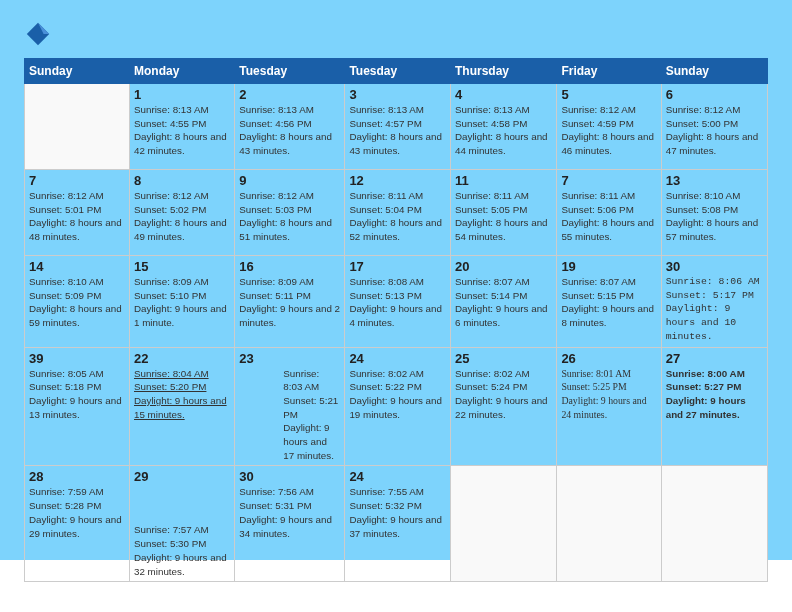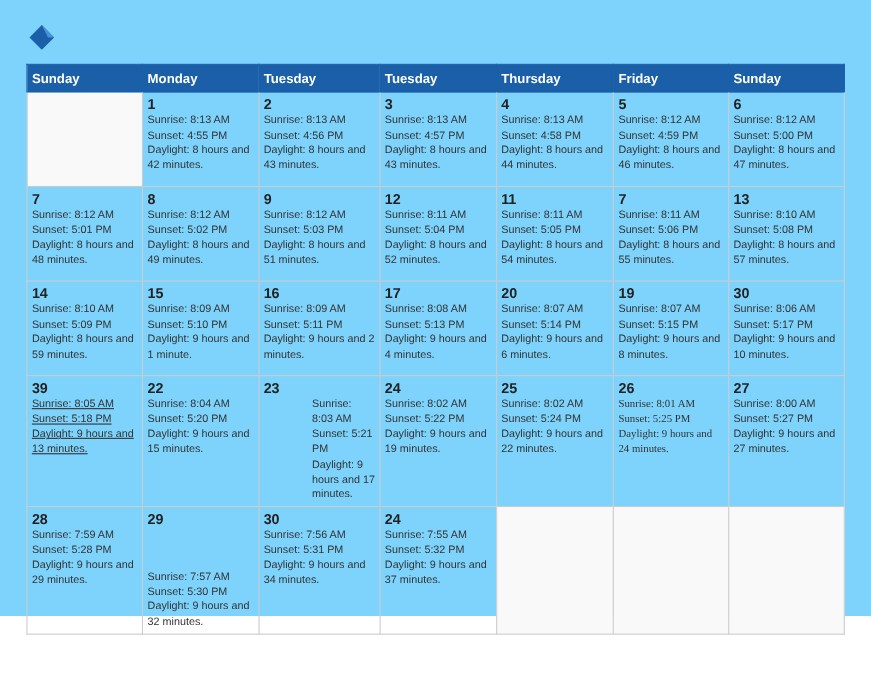--- a/index.html
+++ b/index.html
@@ -244,35 +244,35 @@
 Daylight: 9 hours and 6 minutes.</div>
           </td>
           <td>
             <span class="day-num">19</span>
             <div class="day-info" style="white-space: pre-line;">Sunrise: 8:07 AM
 Sunset: 5:15 PM
 Daylight: 9 hours and 8 minutes.</div>
           </td>
           <td>
             <span class="day-num">30</span>
-            <div class="day-info" style="white-space: pre-line;">Sunrise: 8:06 AM
+            <div class="day-info" style="white-space: pre-line; font-family: Liberation Mono, monospace;">Sunrise: 8:06 AM
 Sunset: 5:17 PM
 Daylight: 9 hours and 10 minutes.</div>
           </td>
         </tr>
         <tr>
           <td>
             <span class="day-num">39</span>
-            <div class="day-info" style="white-space: pre-line; text-decoration: underline;">Sunrise: 8:05 AM
+            <div class="day-info" style="white-space: pre-line;">Sunrise: 8:05 AM
 Sunset: 5:18 PM
 Daylight: 9 hours and 13 minutes.</div>
           </td>
           <td>
             <span class="day-num">22</span>
-            <div class="day-info" style="white-space: pre-line;">Sunrise: 8:04 AM
+            <div class="day-info" style="white-space: pre-line; text-decoration: underline;">Sunrise: 8:04 AM
 Sunset: 5:20 PM
 Daylight: 9 hours and 15 minutes.</div>
           </td>
           <td>
             <span class="day-num">23</span>
             <div class="day-info" style="white-space: pre-line; margin-left: 44px;">Sunrise: 8:03 AM
 Sunset: 5:21 PM
 Daylight: 9 hours and 17 minutes.</div>
           </td>
           <td>
@@ -288,21 +288,21 @@
 Daylight: 9 hours and 22 minutes.</div>
           </td>
           <td>
             <span class="day-num">26</span>
             <div class="day-info" style="white-space: pre-line; font-family: Liberation Serif, serif;">Sunrise: 8:01 AM
 Sunset: 5:25 PM
 Daylight: 9 hours and 24 minutes.</div>
           </td>
           <td>
             <span class="day-num">27</span>
-            <div class="day-info" style="white-space: pre-line;">Sunrise: 8:00 AM
+            <div class="day-info" style="white-space: pre-line; font-weight: bold;">Sunrise: 8:00 AM
 Sunset: 5:27 PM
 Daylight: 9 hours and 27 minutes.</div>
           </td>
         </tr>
         <tr>
           <td>
             <span class="day-num">28</span>
             <div class="day-info" style="white-space: pre-line;">Sunrise: 7:59 AM
 Sunset: 5:28 PM
 Daylight: 9 hours and 29 minutes.</div>

